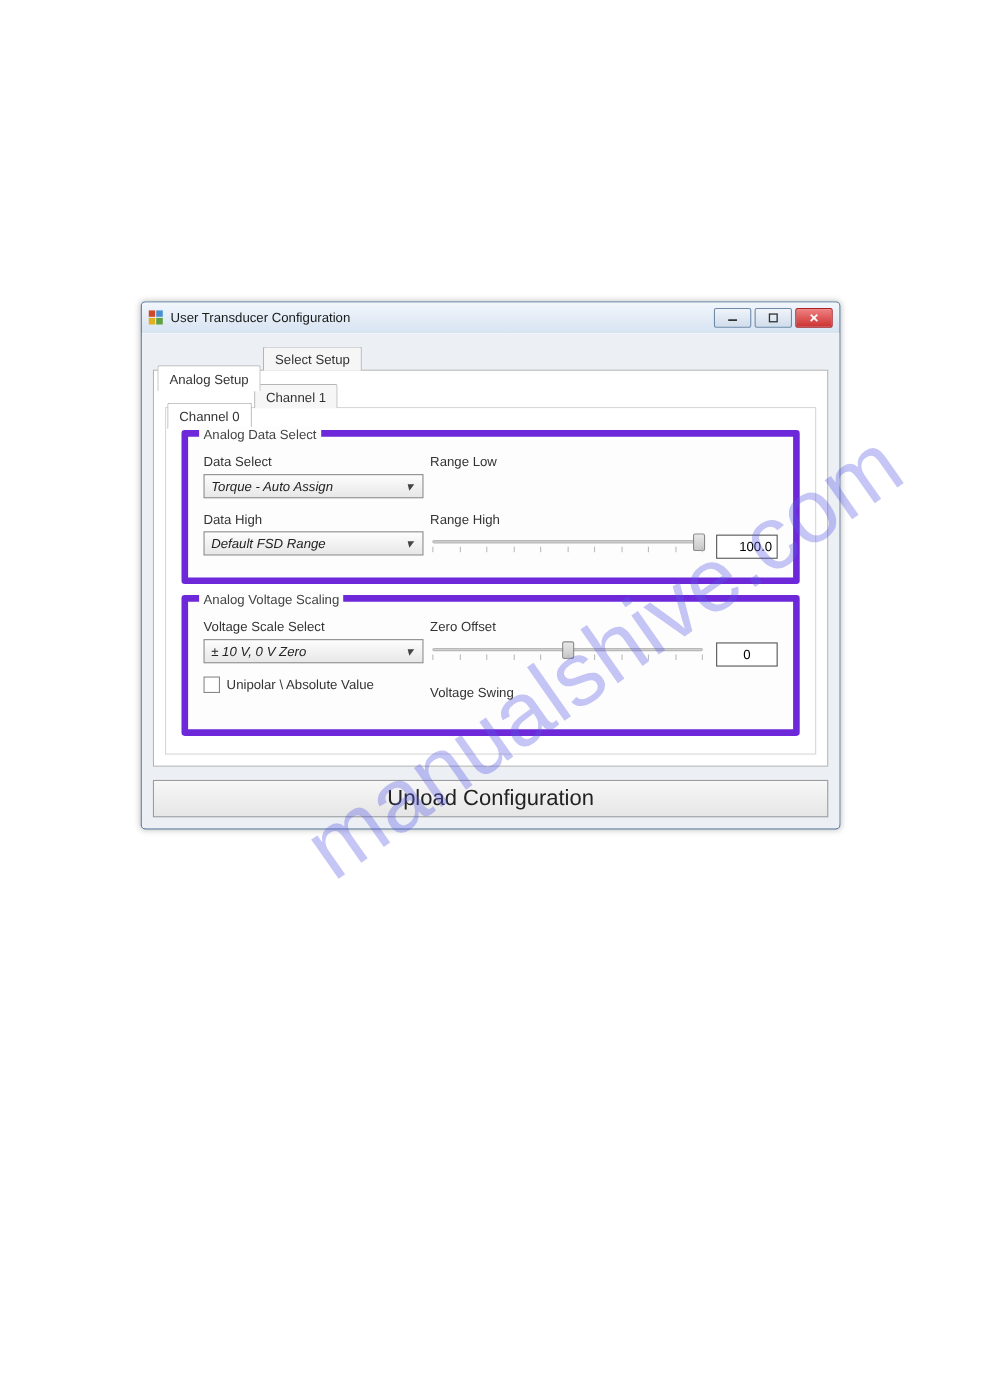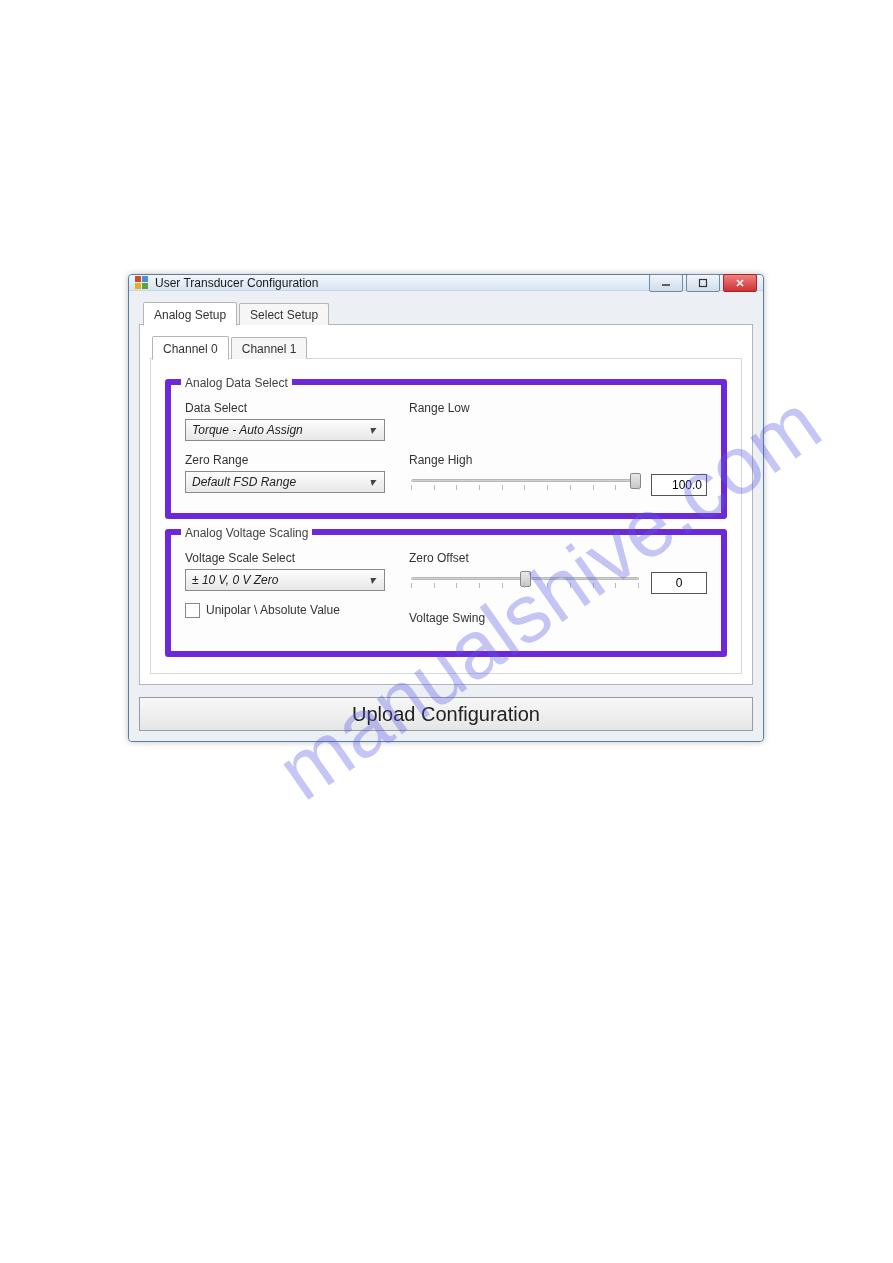--- a/index.html
+++ b/index.html
@@ -32,21 +32,21 @@
     top: 274px;
     width: 636px;
     border: 1px solid #5a7ca0;
     border-radius: 4px;
     box-shadow: 0 0 6px rgba(0,0,0,0.25);
     background: #fff;
   }
   .titlebar {
     display: flex;
     align-items: center;
-    height: 16px;
+    height: 28px;
     background: linear-gradient(#f2f6fc, #d7e4f2);
     border-bottom: 1px solid #c6d4e3;
     border-radius: 4px 4px 0 0;
     padding: 0 6px;
   }
   .titlebar .app-icon {
     width: 14px; height: 14px; margin-right: 6px;
     display: inline-block;
   }
   .titlebar .title { flex: 1; color: #1a1a1a; }
@@ -79,21 +79,21 @@
     background: #f6f6f6;
     color: #333;
     border-radius: 2px 2px 0 0;
     margin-right: 2px;
     font-size: 12px;
     cursor: pointer;
   }
   .tab.active {
     background: #ffffff;
     position: relative;
-    top: 1px;
+    top: 19px;
     padding-top: 5px;
     border-bottom: 1px solid #fff;
   }
   .tabpanel {
     border: 1px solid #b5b5b5;
     background: #ffffff;
     padding: 10px;
   }
   .groupbox {
     border: 6px solid #6d28d9;
@@ -103,21 +103,21 @@
     position: relative;
     background: #fdfdfd;
   }
   .groupbox > .legend {
     position: absolute;
     top: -9px; left: 10px;
     background: #fdfdfd;
     padding: 0 4px;
     color: #444;
   }
-  .row { display: flex; gap: 24px; margin-bottom: 12px; }
+  .row { display: flex; gap: 6px; margin-bottom: 12px; }
   .col { flex: 1; display: flex; flex-direction: column; gap: 4px; }
   .col.left { flex: 0 0 200px; }
   .label { color: #333; }
   .combo {
     display: flex; align-items: center; justify-content: space-between;
     height: 22px;
     border: 1px solid #8a8a8a;
     background: linear-gradient(#fdfdfd,#e7e7e7);
     padding: 0 4px 0 6px;
     font-size: 12px;
@@ -241,21 +241,21 @@
                 <span class="chev">▾</span>
               </div>
             </div>
             <div class="col">
               <span class="label">Range Low</span>
             </div>
           </div>
 
           <div class="row" style="margin-bottom:0;">
             <div class="col left">
-              <span class="label">Zero Range</span>
+              <span class="label">Data High</span>
               <div class="combo">
                 <span>Default FSD Range</span>
                 <span class="chev">▾</span>
               </div>
             </div>
             <div class="col">
               <span class="label">Range High</span>
               <div class="slider-row">
                 <div class="slider-wrap">
                   <div class="track"></div>

